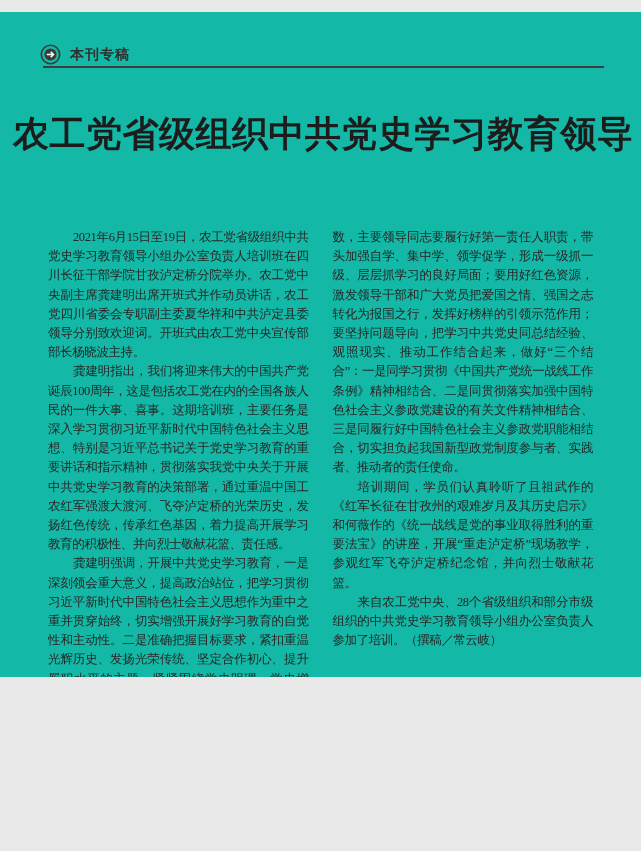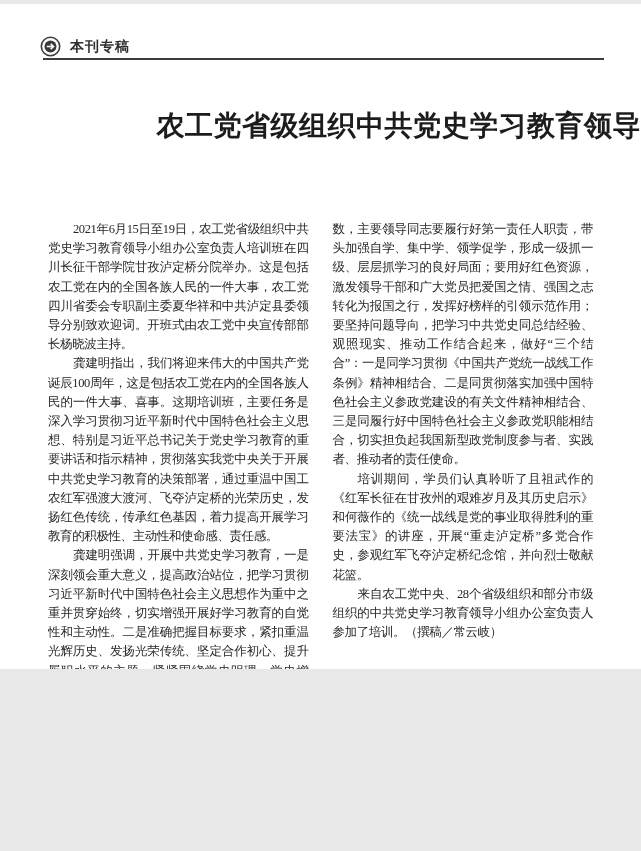--- a/index.html
+++ b/index.html
@@ -1,42 +1,42 @@
 <!DOCTYPE html>
 <html><head>
 <meta charset="utf-8">
 <style>
   html,body{margin:0;padding:0;background:#e8e8e8;}
   .page{
     position:relative;
     width:641px;height:665px;
-    margin:4px auto;
-    background:#ffffff;
+    margin:12px auto;
+    background:#14b8a6;
     overflow:hidden;
     font-family:"Liberation Serif","DejaVu Serif",serif;
   }
   .header{
     position:absolute;left:40px;top:32px;
     display:flex;align-items:center;gap:9px;
   }
   .hicon{width:21px;height:21px;display:inline-block;}
   .hlabel{
     font-family:"Liberation Sans","DejaVu Sans",sans-serif;
     font-weight:700;font-size:14px;color:#2e2e2e;letter-spacing:1px;
   }
   .header-rule{
     position:absolute;left:43px;right:37px;top:54px;
     height:2px;background:#3d3d3d;
   }
   .title{
     position:absolute;top:99px;left:0;right:0;margin:0;
-    text-align:right;
+    text-align:left;
     font-family:"Liberation Sans","DejaVu Sans",sans-serif;
-    font-weight:700;font-size:28px;line-height:45px;
-    color:#1c1c1c;letter-spacing:0.5px;
+    font-weight:700;font-size:36px;line-height:45px;
+    color:#1c1c1c;letter-spacing:0.5px;padding-left:13px;
   }
   .title span{display:block;}
   .body-cols{
     position:absolute;top:216px;left:48px;width:545px;height:578px;
     column-count:2;column-gap:24px;column-fill:auto;overflow:hidden;
     font-size:12.5px;line-height:19.2px;letter-spacing:-0.4px;
     text-align:justify;color:#262626;
   }
   .body-cols p{margin:0;text-indent:2em;}
   .editor{
@@ -80,24 +80,24 @@
     </span>
     <span class="hlabel">本刊专稿</span>
   </div>
   <div class="header-rule"></div>
 
   <h1 class="title">
     <span>农工党省级组织中共党史学习教育领导</span>
   </h1>
 
   <div class="body-cols">
-    <p>2021年6月15日至19日，农工党省级组织中共党史学习教育领导小组办公室负责人培训班在四川长征干部学院甘孜泸定桥分院举办。这是包括农工党在内的全国各族人民的一件大事，农工党四川省委会专职副主委夏华祥和中共泸定县委领导分别致欢迎词。开班式由农工党中央宣传部部长杨晓波主持。</p>
-    <p>龚建明指出，我们将迎来伟大的中国共产党诞辰100周年，这是包括农工党在内的全国各族人民的一件大事、喜事。这期培训班，主要任务是深入学习贯彻习近平新时代中国特色社会主义思想、特别是习近平总书记关于党史学习教育的重要讲话和指示精神，贯彻落实我党中央关于开展中共党史学习教育的决策部署，通过重温中国工农红军强渡大渡河、飞夺泸定桥的光荣历史，发扬红色传统，传承红色基因，着力提高开展学习教育的积极性、主动性和使命感、责任感。</p>
+    <p>2021年6月15日至19日，农工党省级组织中共党史学习教育领导小组办公室负责人培训班在四川长征干部学院甘孜泸定桥分院举办。农工党中央副主席龚建明出席开班式并作动员讲话，农工党四川省委会专职副主委夏华祥和中共泸定县委领导分别致欢迎词。开班式由农工党中央宣传部部长杨晓波主持。</p>
+    <p>龚建明指出，我们将迎来伟大的中国共产党诞辰100周年，这是包括农工党在内的全国各族人民的一件大事、喜事。这期培训班，主要任务是深入学习贯彻习近平新时代中国特色社会主义思想、特别是习近平总书记关于党史学习教育的重要讲话和指示精神，贯彻落实我党中央关于开展中共党史学习教育的决策部署，通过重温中国工农红军强渡大渡河、飞夺泸定桥的光荣历史，发扬红色传统，传承红色基因，着力提高开展学习教育的积极性、并向烈士敬献花篮、责任感。</p>
     <p>龚建明强调，开展中共党史学习教育，一是深刻领会重大意义，提高政治站位，把学习贯彻习近平新时代中国特色社会主义思想作为重中之重并贯穿始终，切实增强开展好学习教育的自觉性和主动性。二是准确把握目标要求，紧扣重温光辉历史、发扬光荣传统、坚定合作初心、提升履职水平的主题，紧紧围绕学史明理、学史增信、学史崇德、学史力行的目标要求，坚持把学习中共党史与学习新中国史、改革开放史、社会主义发展史、多党合作史相贯通。三是落实落细工作任务，要突出理论武装，坚持把中国共产党的创新理论特别是习近平新时代中国特色社会主义思想，放在学习教育的第一条；要抓好关键少数，主要领导同志要履行好第一责任人职责，带头加强自学、集中学、领学促学，形成一级抓一级、层层抓学习的良好局面；要用好红色资源，激发领导干部和广大党员把爱国之情、强国之志转化为报国之行，发挥好榜样的引领示范作用；要坚持问题导向，把学习中共党史同总结经验、观照现实、推动工作结合起来，做好“三个结合”：一是同学习贯彻《中国共产党统一战线工作条例》精神相结合、二是同贯彻落实加强中国特色社会主义参政党建设的有关文件精神相结合、三是同履行好中国特色社会主义参政党职能相结合，切实担负起我国新型政党制度参与者、实践者、推动者的责任使命。</p>
-    <p>培训期间，学员们认真聆听了且祖武作的《红军长征在甘孜州的艰难岁月及其历史启示》和何薇作的《统一战线是党的事业取得胜利的重要法宝》的讲座，开展“重走泸定桥”多党合作史，参观红军飞夺泸定桥纪念馆，并向烈士敬献花篮。</p>
+    <p>培训期间，学员们认真聆听了且祖武作的《红军长征在甘孜州的艰难岁月及其历史启示》和何薇作的《统一战线是党的事业取得胜利的重要法宝》的讲座，开展“重走泸定桥”现场教学，参观红军飞夺泸定桥纪念馆，并向烈士敬献花篮。</p>
     <p>来自农工党中央、28个省级组织和部分市级组织的中共党史学习教育领导小组办公室负责人参加了培训。（撰稿／常云岐）</p>
   </div>
 
   <div class="editor">责任编辑　陈文娟</div>
 
   <div class="footer">
     <span class="pnum">16</span>
     <span class="jname">前进论坛</span>
     <span class="issue">2021.07</span>
   </div>

